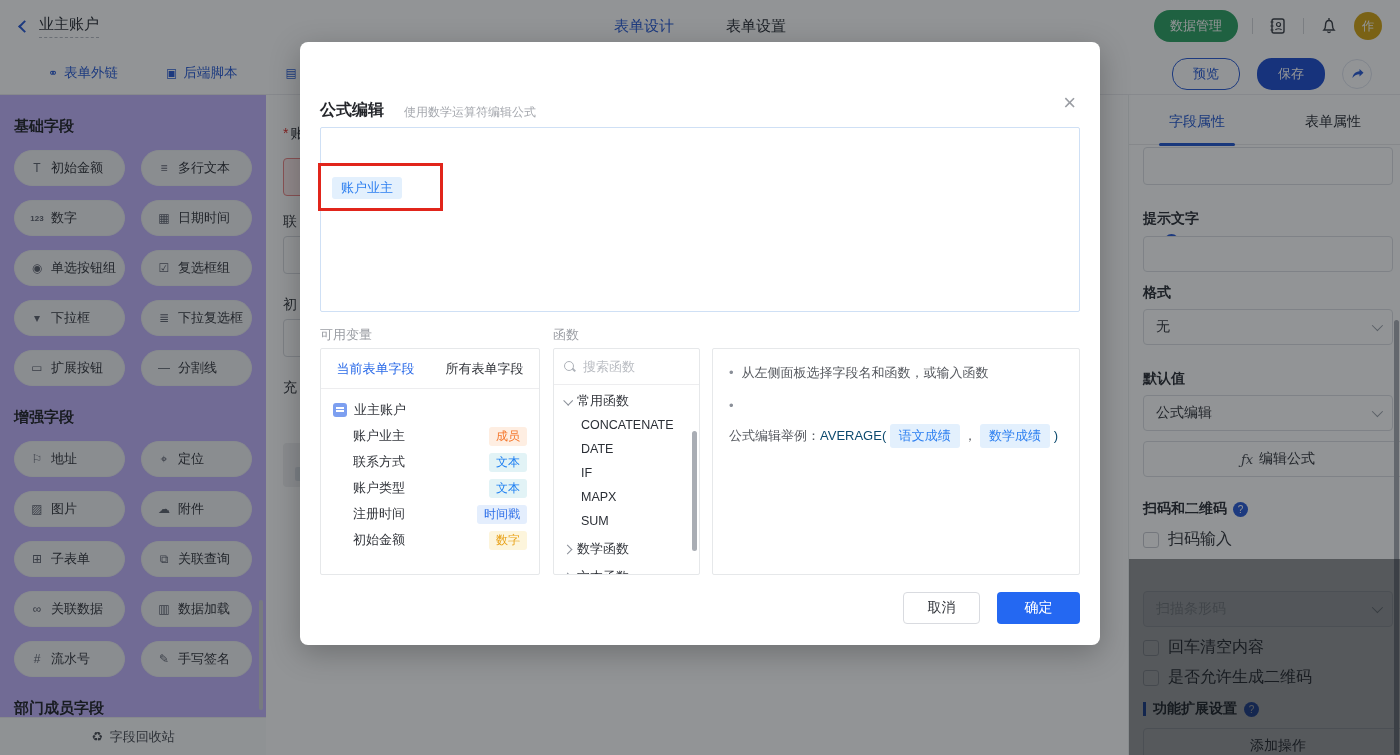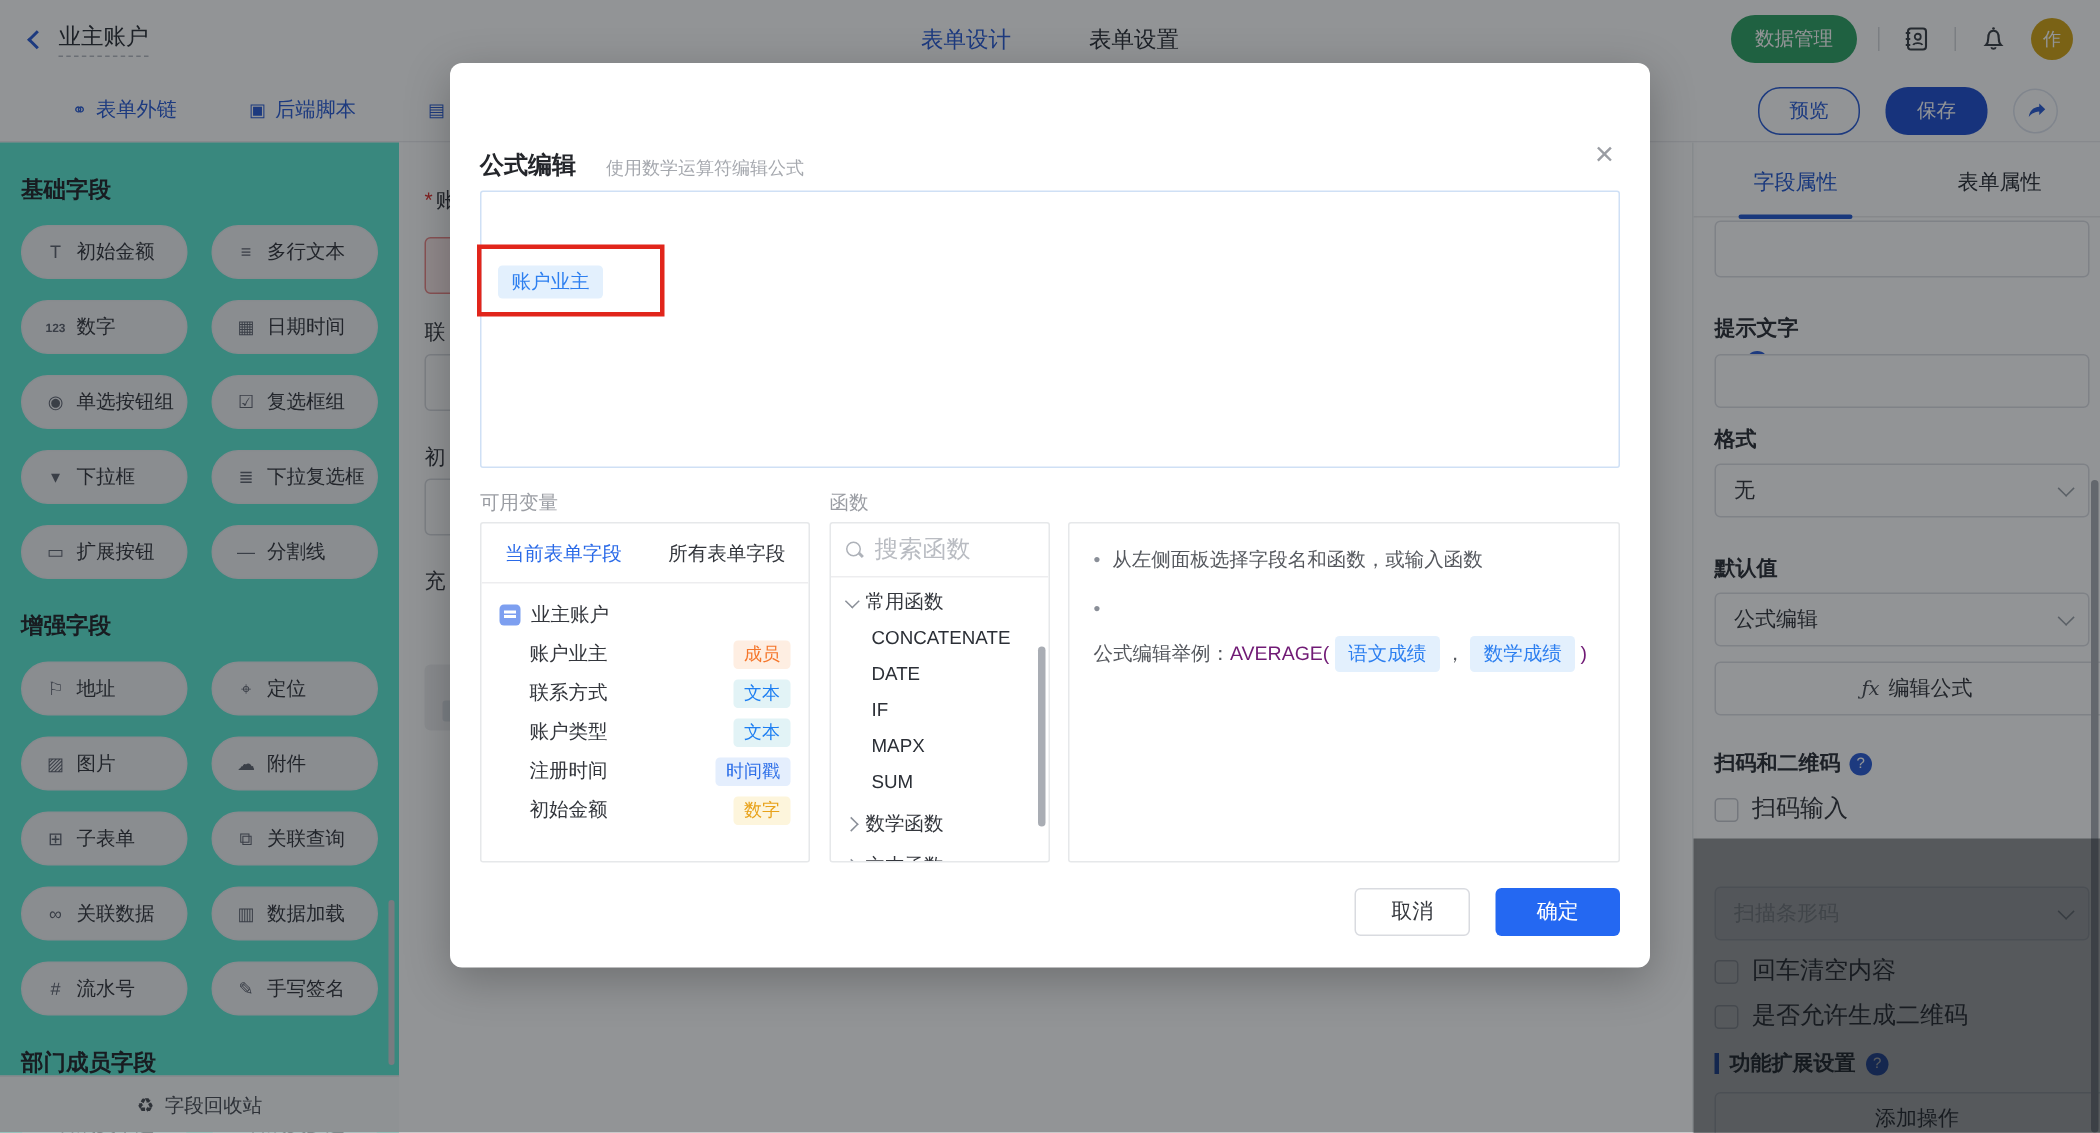--- a/index.html
+++ b/index.html
@@ -24,21 +24,21 @@
   .toolbar { position:absolute; left:0; top:52px; width:1400px; height:43px; background:#fff; border-bottom:1px solid #ececee; display:flex; align-items:center; }
   .tool-item { display:flex; align-items:center; gap:6px; color:#2a5cd6; font-size:13.5px; margin-left:48px; cursor:pointer; }
   .tool-item:first-child { margin-left:48px; }
   .tool-ic { font-size:12px; color:#2a5cd6; }
   .toolbar-right { position:absolute; right:28px; top:0; height:43px; display:flex; align-items:center; gap:17px; }
   .btn-preview { border:1px solid #2a5cd6; color:#2a5cd6; background:#fff; font-size:13px; padding:6px 20px; border-radius:15px; cursor:pointer; }
   .btn-save { background:#1f4fd0; color:#fff; font-size:13px; padding:7px 21px; border-radius:15px; cursor:pointer; }
   .btn-share { width:30px; height:30px; border-radius:50%; border:1px solid #dfe4ee; background:#fff; display:flex; align-items:center; justify-content:center; cursor:pointer; }
 
   
-  .sidebar { position:absolute; left:0; top:95px; width:266px; height:660px; background:#5eead4; overflow:hidden; }
+  .sidebar { position:absolute; left:0; top:95px; width:266px; height:660px; background:#c4b5fd; overflow:hidden; }
   .sec-title { font-size:15px; font-weight:bold; color:#22252a; margin:22px 0 14px 14px; }
   .grid { display:grid; grid-template-columns:1fr 1fr; gap:14px 16px; padding:0 14px; }
   .fbtn { height:36px; background:#f1f2f5; border:1px solid #eceef1; border-radius:18px; display:flex; align-items:center; padding-left:13px; font-size:13px; color:#33363c; cursor:pointer; }
   .fi { width:18px; font-size:12px; color:#5f6470; margin-right:5px; text-align:center; flex:none; }
   .fi-num { font-size:8px; font-weight:bold; letter-spacing:0; }
   .person { position:relative; width:14px; height:14px; }
   .person::before { content:""; position:absolute; left:4px; top:0; width:6px; height:6px; border:1.4px solid #5f6470; border-radius:50%; }
   .person::after { content:""; position:absolute; left:1px; top:8px; width:11px; height:6px; border:1.4px solid #5f6470; border-bottom:none; border-radius:7px 7px 0 0; }
   .sb-scroll { position:absolute; right:3px; top:505px; width:4px; height:110px; border-radius:2px; background:#cfd2d8; }
   .sb-footer { position:absolute; left:0; bottom:0; width:266px; height:38px; background:#fafbfc; border-top:1px solid #ececee; display:flex; align-items:center; justify-content:center; gap:7px; font-size:13px; color:#4a4e55; cursor:pointer; }
@@ -99,31 +99,31 @@
   .badge { margin-left:auto; font-size:12px; padding:1px 7px; border-radius:3px; }
   .b-member { color:#f5762b; background:#feeee2; }
   .b-text { color:#1e7ff2; background:#e2f3f6; }
   .b-time { color:#2d6fe8; background:#e4eefd; }
   .b-num { color:#e8a21a; background:#fdf5dc; }
   .fn-panel { left:253px; top:306px; width:147px; height:227px; }
   .fn-search { height:36px; border-bottom:1px solid #ededef; display:flex; align-items:center; padding-left:10px; gap:7px; }
   .mag { position:relative; width:12px; height:12px; flex:none; }
   .mag::before { content:""; position:absolute; left:0; top:0; width:8px; height:8px; border:1.5px solid #aeb2b9; border-radius:50%; }
   .mag::after { content:""; position:absolute; left:8px; top:8px; width:4px; height:1.5px; background:#aeb2b9; transform:rotate(45deg); }
-  .fn-search input { border:none; outline:none; width:100px; font-size:16px; color:#b91c1c; font-family:inherit; }
+  .fn-search input { border:none; outline:none; width:100px; font-size:13px; color:#b91c1c; font-family:inherit; }
   .fn-search input::placeholder { color:#b9bcc2; }
   .fn-group { display:flex; align-items:center; gap:6px; height:24px; padding-left:10px; font-size:13px; color:#33363c; cursor:pointer; margin-top:4px; }
   .caret-d { width:7px; height:7px; border-right:1.4px solid #8a8f98; border-bottom:1.4px solid #8a8f98; transform:rotate(45deg) translateY(-1px); flex:none; }
   .caret-r { width:7px; height:7px; border-right:1.4px solid #8a8f98; border-bottom:1.4px solid #8a8f98; transform:rotate(-45deg); flex:none; }
   .fn-item { height:24px; display:flex; align-items:center; padding-left:27px; font-size:12.5px; color:#2b2f36; cursor:pointer; }
   .fn-scroll { position:absolute; right:2px; top:82px; width:5px; height:120px; background:#a9adb4; border-radius:3px; }
   .help-panel { left:412px; top:306px; width:368px; height:227px; padding:14px 16px; }
   .help-line { display:flex; align-items:flex-start; gap:8px; font-size:13px; color:#55585e; margin-bottom:13px; line-height:20px; flex-wrap:wrap; }
   .bullet { color:#8a8f98; flex:none; }
-  .blue-t { color:#701a75; }
+  .blue-t { color:#0c4a6e; }
   .m-footer { position:absolute; right:20px; bottom:21px; display:flex; gap:17px;padding-left:13px; }
   .btn-cancel { width:77px; height:32px; border:1px solid #d9dbe0; border-radius:4px; background:#fff; font-size:14px; color:#33363c; display:flex; align-items:center; justify-content:center; cursor:pointer; }
   .btn-ok { width:83px; height:32px; border-radius:4px; background:#2468f2; font-size:14px; color:#fff; display:flex; align-items:center; justify-content:center; cursor:pointer; }
 </style>
 </head>
 <body>
 
 <div class="topbar">
   <div class="back-wrap">
     <span class="chev-left"></span>

